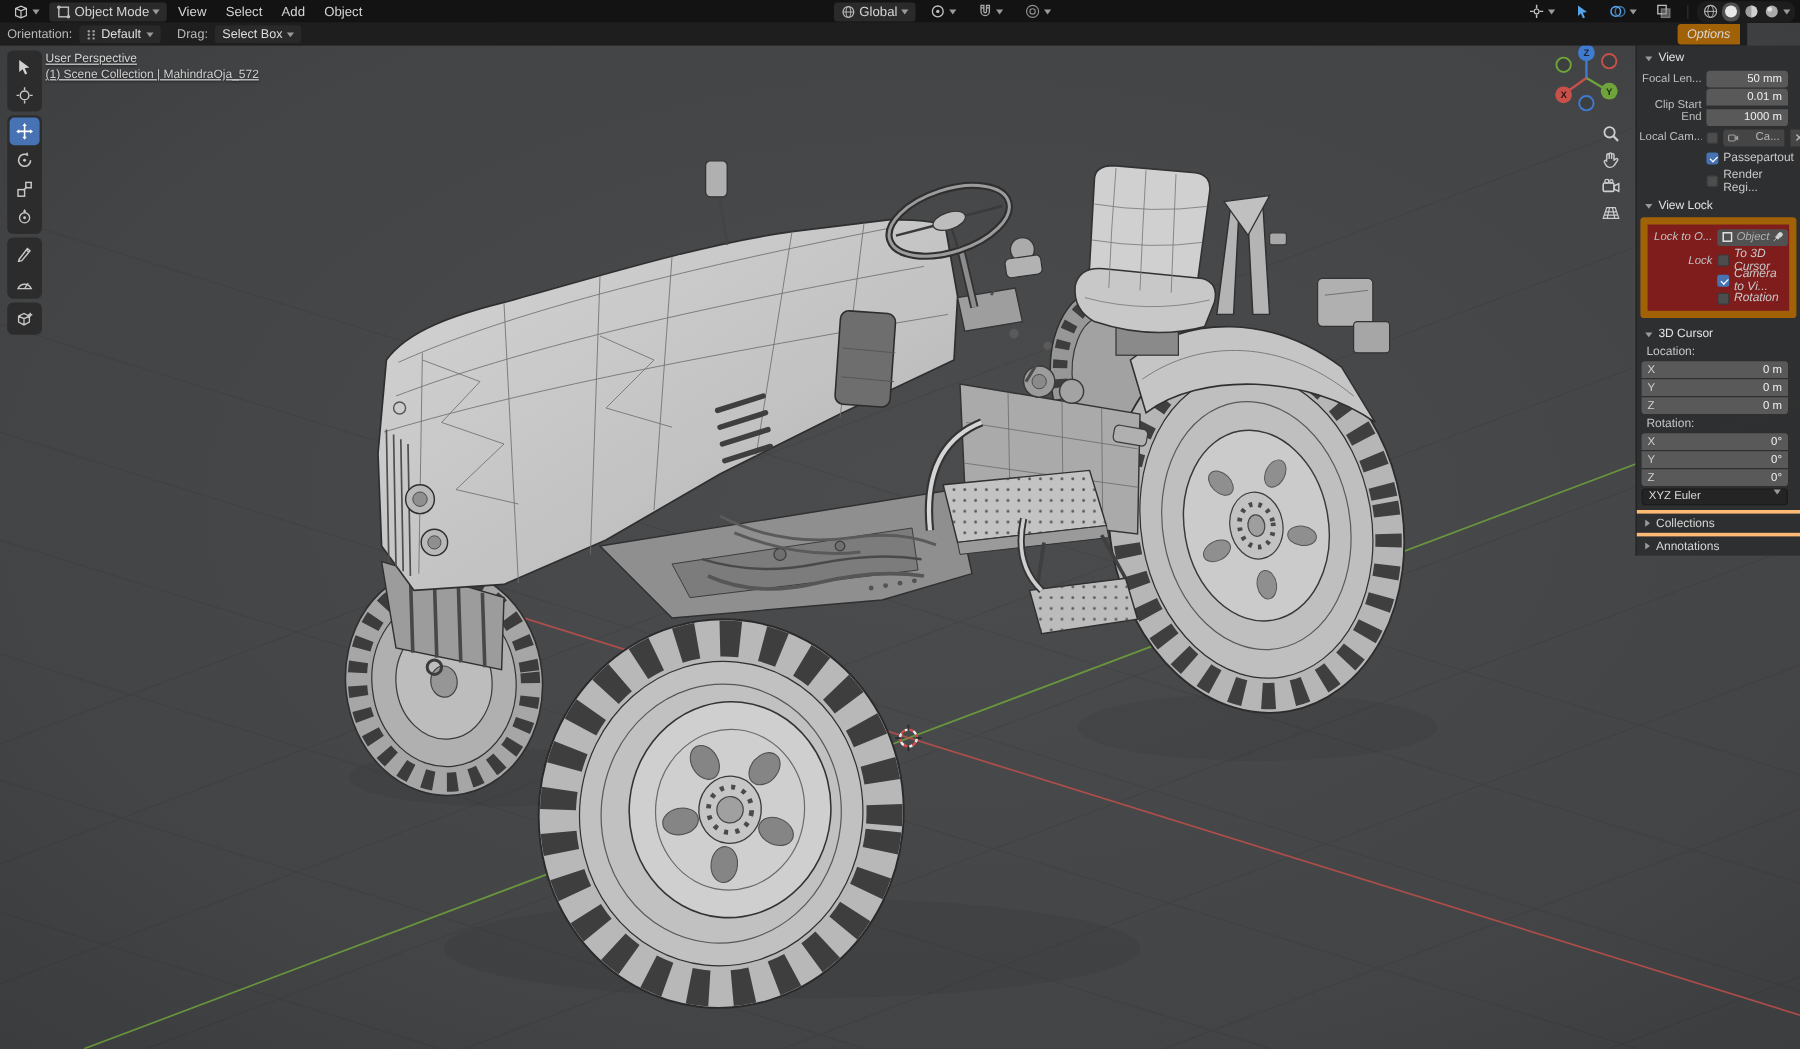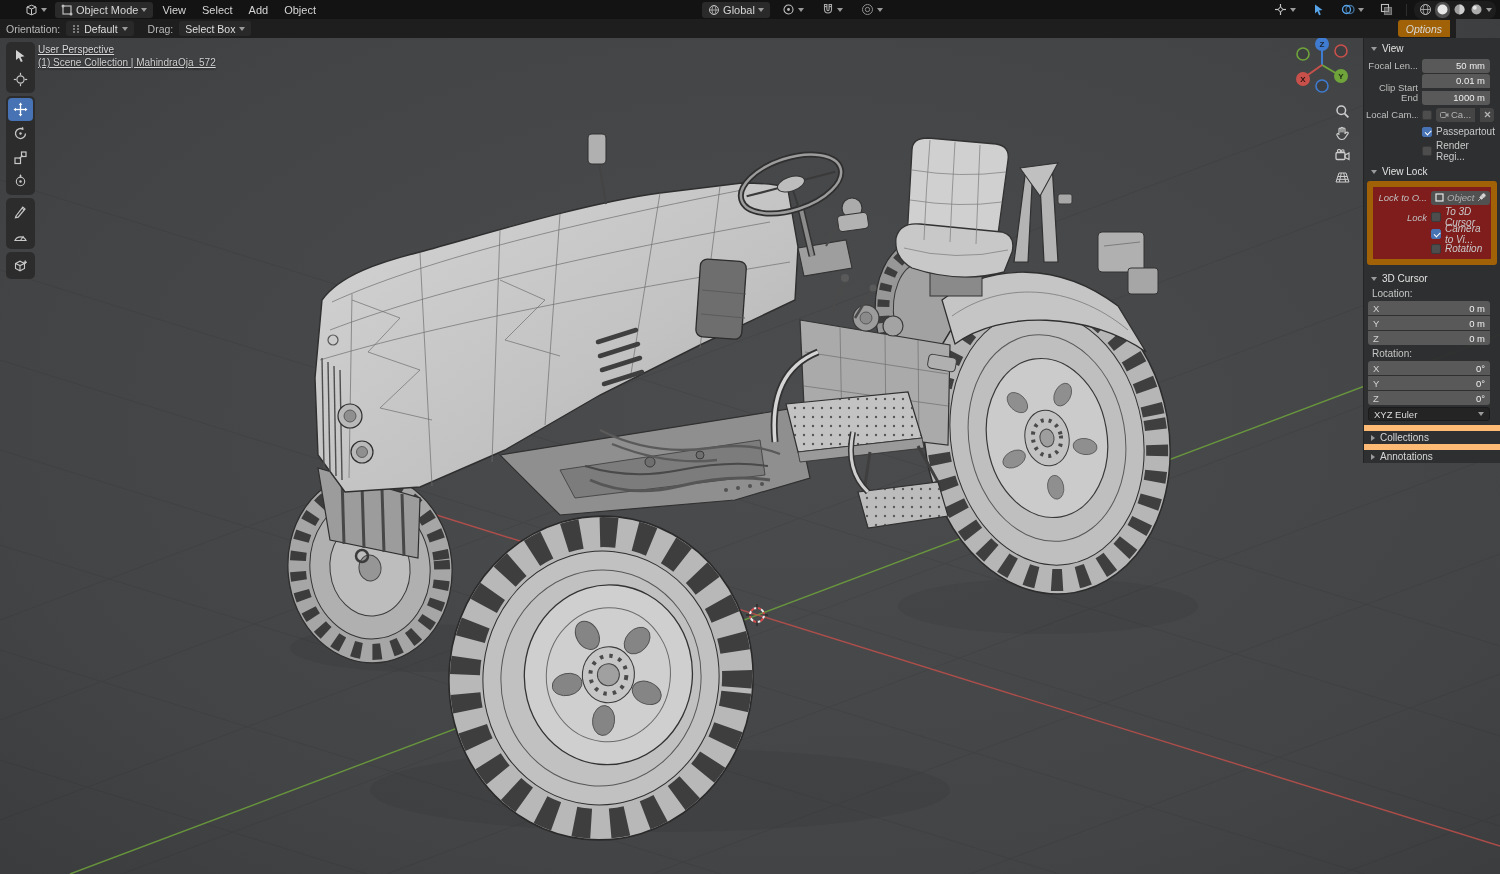--- a/index.html
+++ b/index.html
@@ -6,21 +6,21 @@
   html,body { width:1500px; height:874px; overflow:hidden; background:#3e3f41;
     font-family:"Liberation Sans","DejaVu Sans",sans-serif; -webkit-font-smoothing:antialiased; }
 
   
   #vp-svg { position:absolute; left:0; top:0; width:1500px; height:874px; z-index:0; }
 
   
   .topbar { position:absolute; left:0; top:0; width:1500px; height:19px; background:#131313;
     display:flex; align-items:center; z-index:30; color:#d5d5d5; font-size:11px; }
   .tb-left, .tb-center, .tb-right { display:flex; align-items:center; height:100%; }
-  .tb-left { padding-left:19px; gap:2px; }
+  .tb-left { padding-left:5px; gap:2px; }
   .tb-spacer { flex:1; }
   .tb-btn { display:flex; align-items:center; gap:3px; padding:0 6px; height:16px; border-radius:3px; cursor:default; }
   .tb-field { background:#2a2a2a; }
   .menu-item { padding:0 7px; height:100%; display:flex; align-items:center; }
   .caret-d { width:0; height:0; border-left:3.5px solid transparent; border-right:3.5px solid transparent;
     border-top:4px solid #9a9a9a; display:inline-block; }
   .caret-r { width:0; height:0; border-top:3.5px solid transparent; border-bottom:3.5px solid transparent;
     border-left:4px solid #9a9a9a; display:inline-block; }
   .icon { display:inline-flex; align-items:center; justify-content:center; }
   .icon svg { display:block; }
@@ -69,34 +69,34 @@
   .field.top { border-radius:3px 3px 0 0; margin-bottom:13px; }
   .field.bot { border-radius:0 0 3px 3px; }
   .cb-row { display:flex; align-items:center; gap:4px; }
   .cb { position:relative; width:10px; height:10px; background:#4d4d4d; border:1px solid #3a3a3a; border-radius:2px; flex:none; }
   .cb.checked { background:#4772b3; border-color:#4772b3; }
   .cb.checked::after { content:''; position:absolute; left:1.5px; top:2px; width:5px; height:2.5px;
     border-left:1.4px solid #fff; border-bottom:1.4px solid #fff; transform:rotate(-45deg); }
   .obj-field { background:#515151; border-radius:3px; height:14px; display:flex; align-items:center;
     gap:3px; padding:0 4px; font-size:9.5px; color:#aeaeae; }
   .mini-field { background:#454545; border-radius:3px 0 0 3px; height:14px; flex:1; display:flex;
-    align-items:center; gap:2px; padding:0 4px; color:#b5b5b5; font-size:9.5px; }
+    align-items:center; gap:14px; padding:0 4px; color:#b5b5b5; font-size:9.5px; }
   .x-btn { background:#454545; border-radius:0 3px 3px 0; width:14px; height:14px; margin-left:1px;
     display:flex; align-items:center; justify-content:center; }
   .inset { background:#7f1d1d; border:6px solid #a16207; border-radius:3px; margin:1px 3px; padding:2px 0;font-style:italic; }
   .inset .p-row { padding-right:8px; }
   .sub-label { padding-left:8px; height:14px; line-height:14px; color:#c6c6c6; }
   .axis-field { margin:0 10px 1px 4px; background:#595959; height:14px; display:flex; align-items:center;
     justify-content:space-between; padding:0 5px; font-size:9.5px; color:#f0f0f0; }
   .axis-field .ax { color:#d2d2d2; }
   .axis-field.first { border-radius:3px 3px 0 0; }
   .axis-field.last { border-radius:0 0 3px 3px; margin-bottom:2px; }
   .dd-field { margin:2px 10px 2px 4px; background:#242424; border:1px solid #1b1b1b; border-radius:3px;
-    height:14px; display:flex; align-items:center; justify-content:space-between; padding:0 5px; color:#dcdcdc; font-size:9.5px;gap:28px; }
-  .collapsed { border-top:6px solid #fdba74; height:19px; display:flex; align-items:center; gap:5px; padding-left:7px; color:#d6d6d6; }
+    height:14px; display:flex; justify-content:space-between; padding:0 5px; color:#dcdcdc; font-size:9.5px;gap:28px; }
+  .collapsed { border-top:3px solid #fdba74; height:19px; display:flex; align-items:center; gap:5px; padding-left:7px; color:#d6d6d6; }
   .gap6 { height:6px; } .gap4 { height:4px; } .gap2 { height:2px; }
 </style>
 </head>
 <body>
 
 <svg id="vp-svg" viewBox="0 0 1500 874" xmlns="http://www.w3.org/2000/svg">
   <defs>
     <radialGradient id="vpbg" cx="52%" cy="48%" r="75%">
       <stop offset="0%" stop-color="#4b4c4e"></stop>
         <stop offset="70%" stop-color="#434446"></stop>

